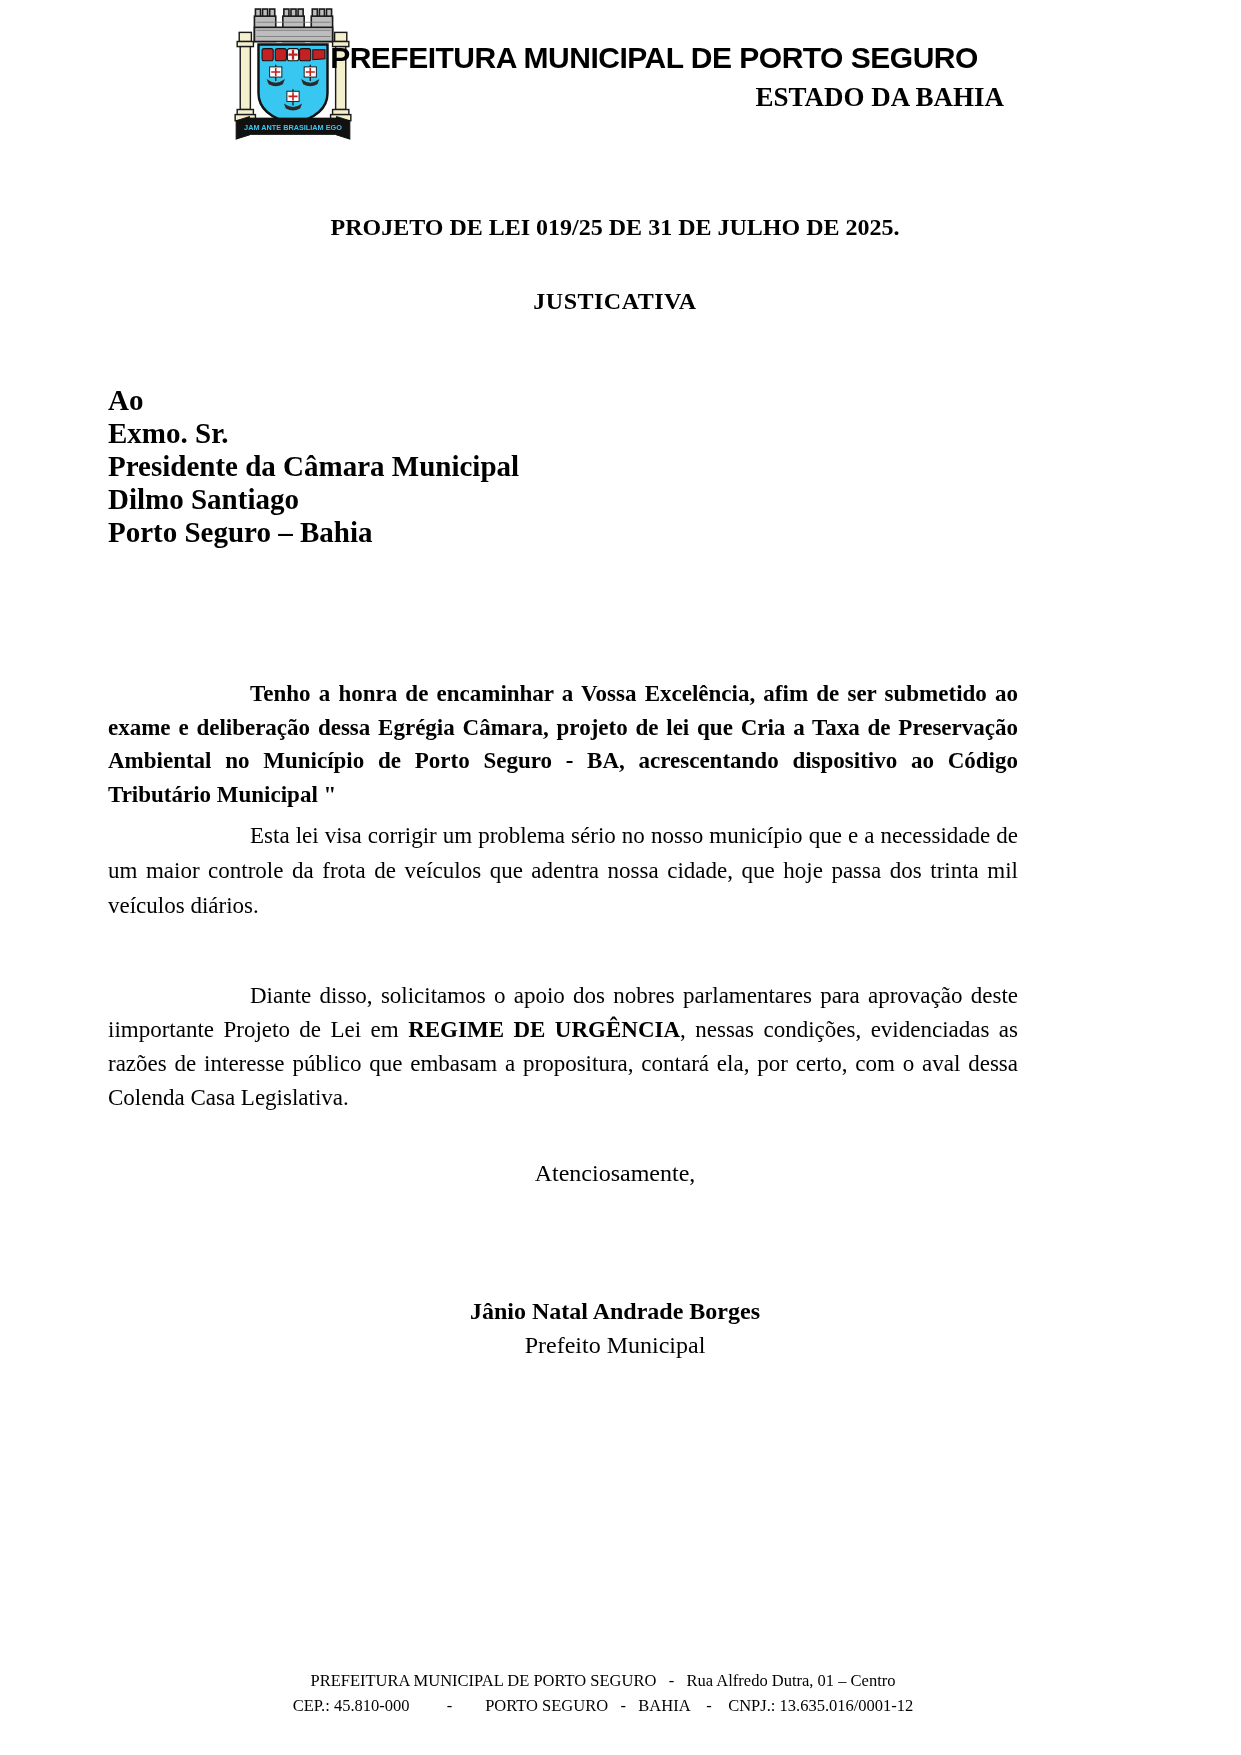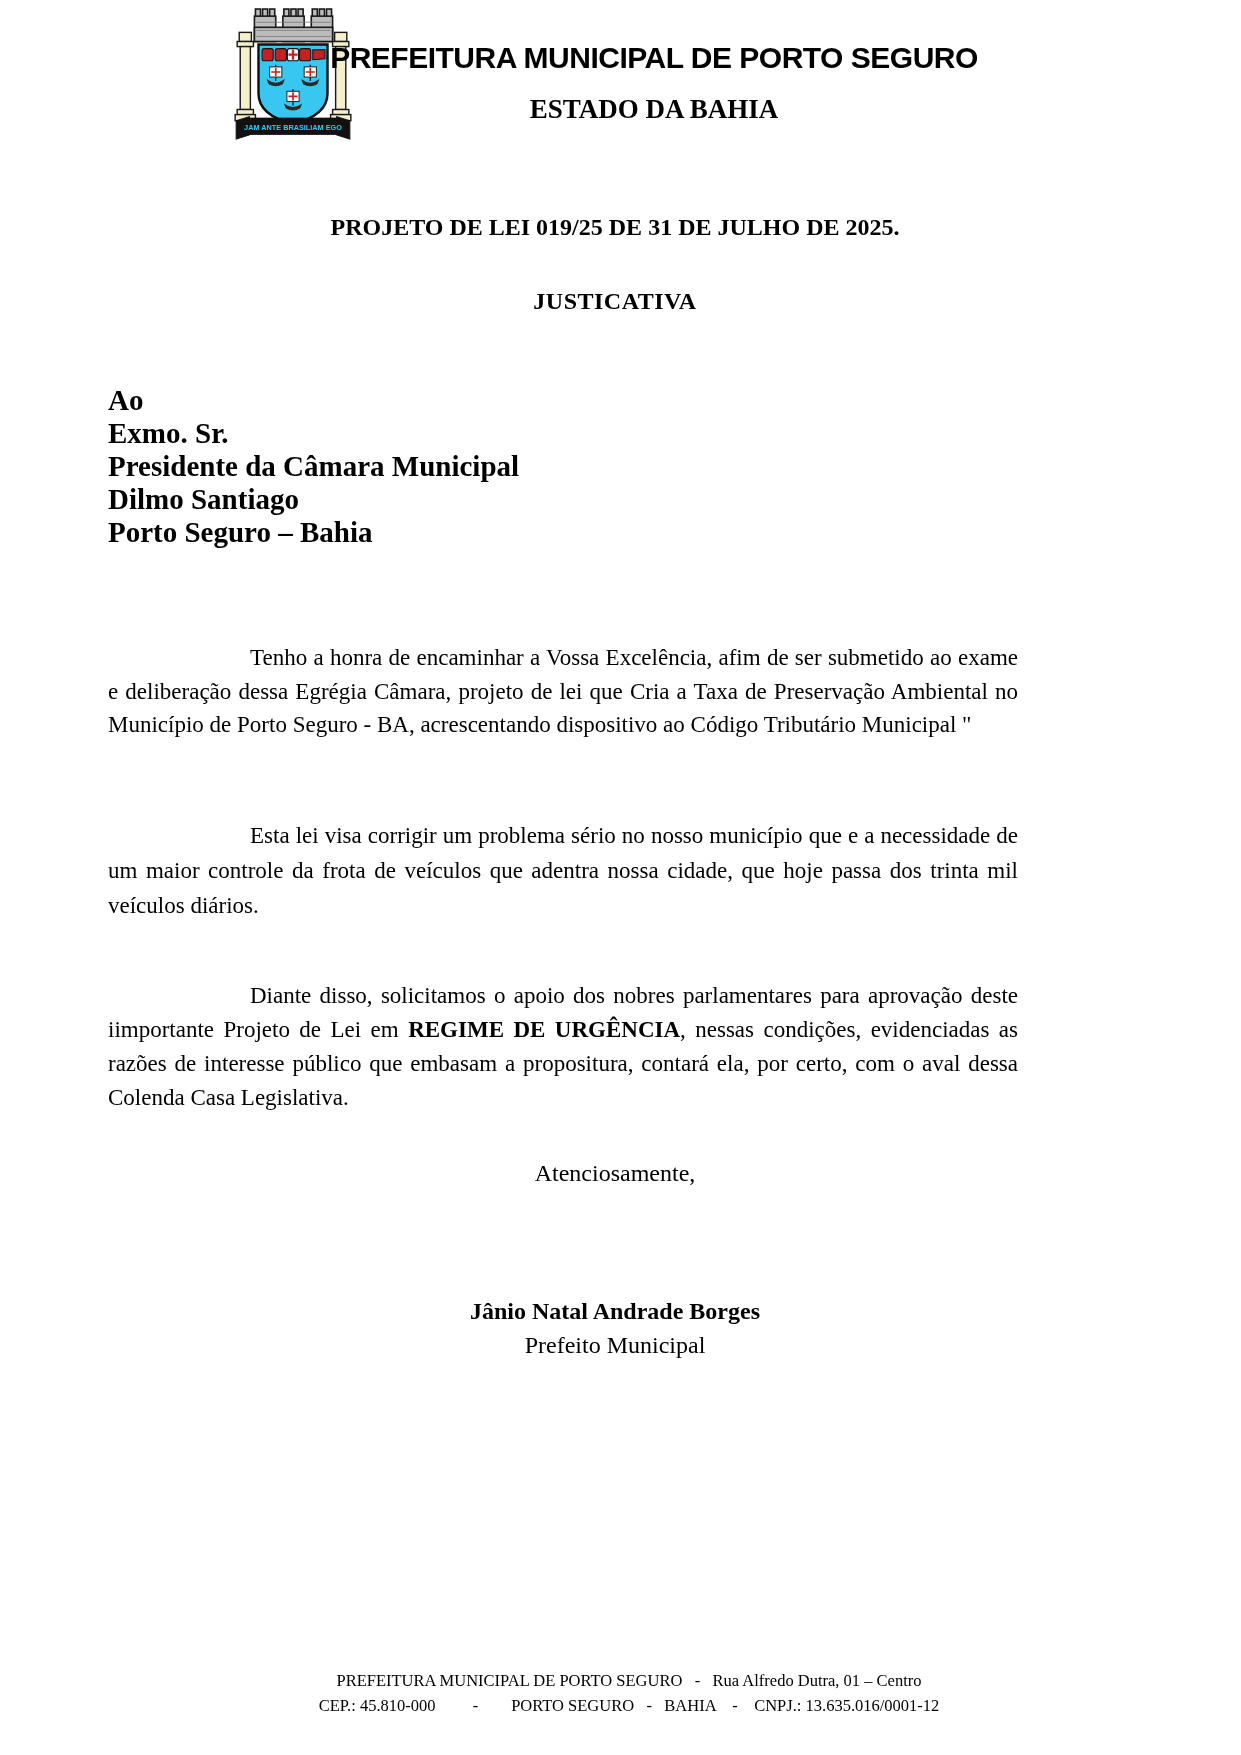--- a/index.html
+++ b/index.html
@@ -18,47 +18,47 @@
   .header-text {
     position:absolute; left:304px; top:40px; width:700px; text-align:center;
   }
   .org-name {
     font-family:"Liberation Sans", sans-serif;
     font-weight:bold; font-size:30px; letter-spacing:-0.5px; line-height:36px;
     white-space:nowrap;
   }
   .state-name {
     font-family:"Liberation Serif", serif;
-    font-weight:bold; font-size:27px; line-height:32px; margin-top:17px;
+    font-weight:bold; font-size:27px; line-height:32px; margin-top:5px;text-align:right;
   }
   
   .center-band { position:absolute; left:110px; width:1010px; text-align:center; }
   .law-title   { top:214px; font-weight:bold; font-size:24px; }
   .sub-title   { top:288px; font-weight:bold; font-size:24px; letter-spacing:0.5px; }
   
   .addressee {
     position:absolute; left:108px; top:384px;
     font-weight:bold; font-size:29px; line-height:33px;
   }
   
   .para {
     position:absolute; left:108px; width:910px;
     font-size:23px; line-height:33.5px; text-align:justify;
   }
-  .para1 { top:618px; text-indent:142px; }
+  .para1 { top:654px; text-indent:142px;font-weight:bold; }
   .para2 { top:795px; text-indent:142px; line-height:35px; }
   .para3 { top:956px; text-indent:142px; line-height:34px; }
   .bold-inline { font-weight:bold; }
   
   .salutation { top:1160px; font-size:24px; }
   .signature  { top:1294px; font-size:24px; line-height:34px; }
   .signer-name { font-weight:bold; }
   
   .footer {
-    position:absolute; left:124px; top:1668px; width:1010px;
+    position:absolute; left:98px; top:1668px; width:1010px;
     text-align:center; font-size:16.5px; line-height:25px;
   }
   .footer-line { white-space:pre-wrap; }
 </style>
 </head>
 <body>
 
 <div class="page">
 
   <svg class="crest" viewBox="0 0 128 134" aria-hidden="true">

